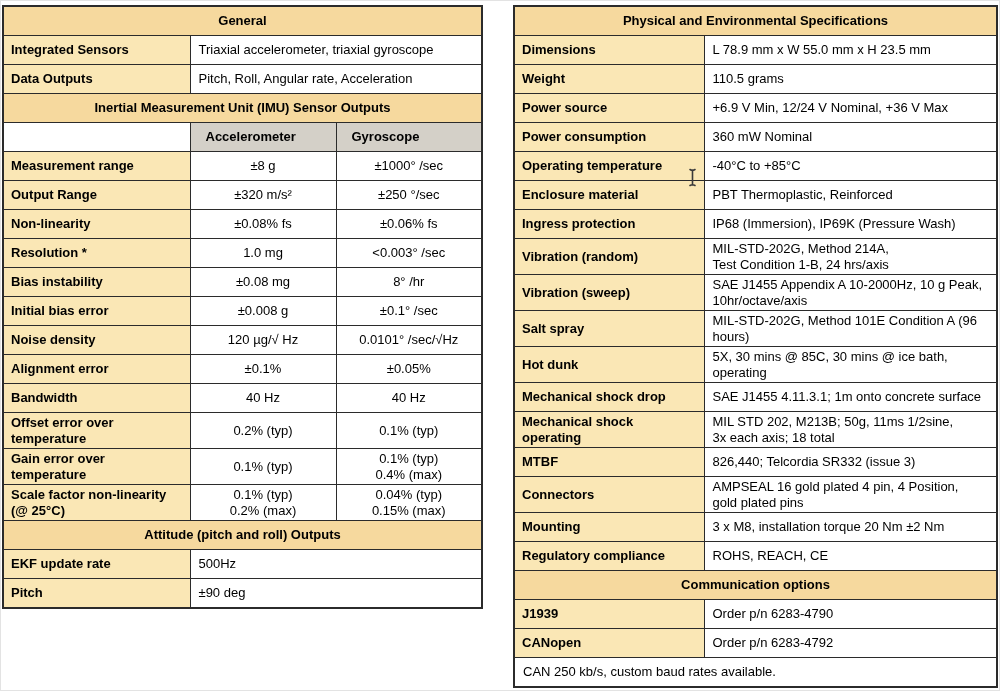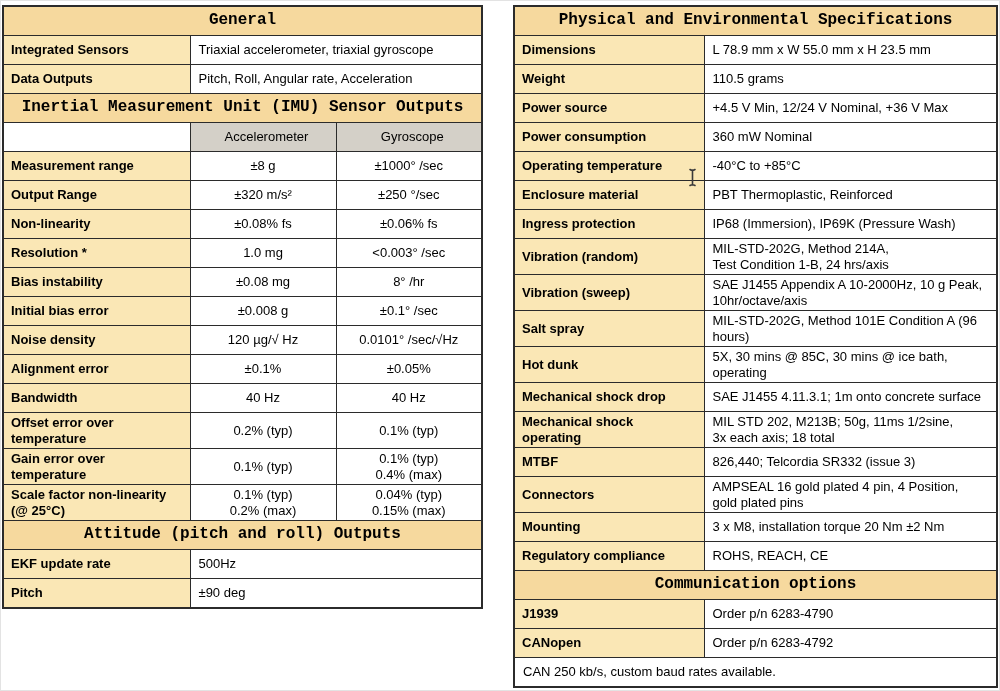--- a/index.html
+++ b/index.html
@@ -30,33 +30,31 @@
     color: #000;
     vertical-align: middle;
     background: #ffffff;
     white-space: pre-line;
     overflow: hidden;
   }
   table.spec td.sec {
     background: var(--sec-bg);
     font-weight: bold;
     text-align: center;
-    font-size: 16px;
-    font-family: Liberation Mono, monospace;
+    font-size: 13px;
   }
   table.spec td.lbl {
     background: var(--lbl-bg);
     font-weight: bold;
     padding-left: 7px;
     padding-right: 14px;
   }
   table.spec td.colhead {
     background: var(--gray-bg);
-    font-weight: normal;
-    text-align: center;
+    font-weight: bold;
     padding-left: 15px;
   }
   table.spec td.center { text-align: center; }
   table.spec td.blank  { background: #ffffff; }
 
   .ibeam-cursor {
     position: absolute;
     left: 687px; top: 168px;
     width: 11px; height: 19px;
     pointer-events: none;
@@ -187,21 +185,21 @@
           <tr>
             <td class="lbl">Dimensions</td>
             <td class="val">L 78.9 mm x W 55.0 mm x H 23.5 mm</td>
           </tr>
           <tr>
             <td class="lbl">Weight</td>
             <td class="val">110.5 grams</td>
           </tr>
           <tr>
             <td class="lbl">Power source</td>
-            <td class="val">+4.5 V Min, 12/24 V Nominal, +36 V Max</td>
+            <td class="val">+6.9 V Min, 12/24 V Nominal, +36 V Max</td>
           </tr>
           <tr>
             <td class="lbl">Power consumption</td>
             <td class="val">360 mW Nominal</td>
           </tr>
           <tr>
             <td class="lbl">Operating temperature</td>
             <td class="val">-40°C to +85°C</td>
           </tr>
           <tr>

